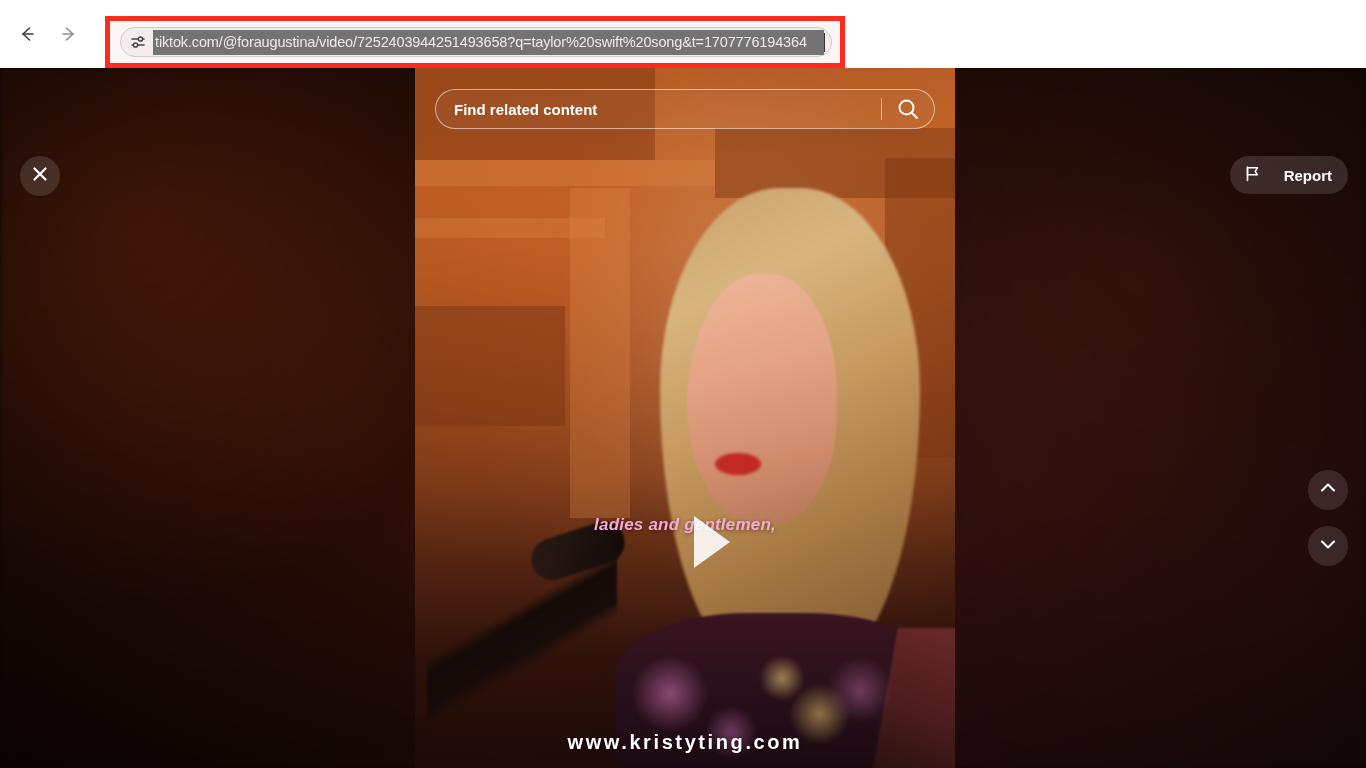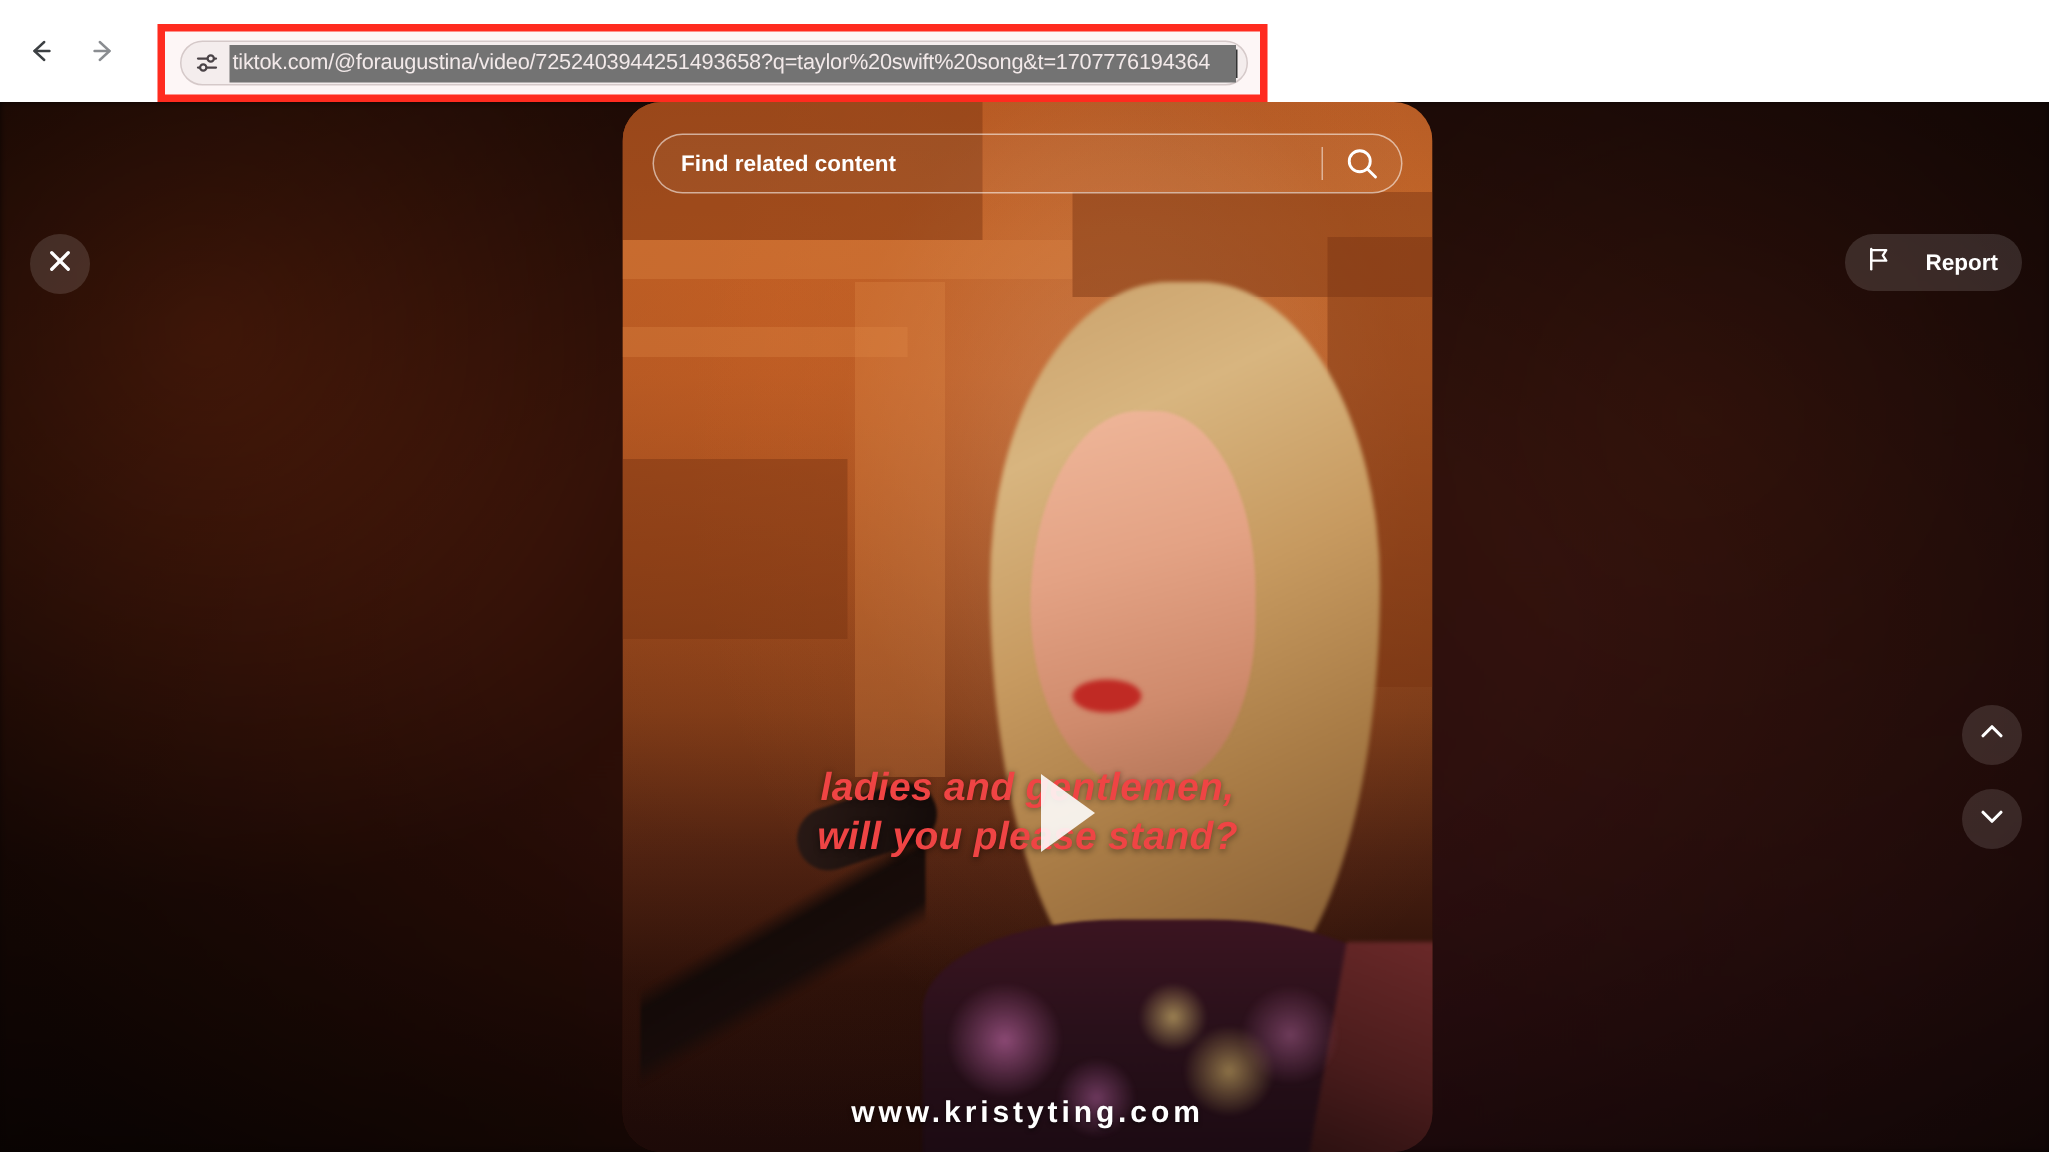--- a/index.html
+++ b/index.html
@@ -94,21 +94,20 @@
     background:radial-gradient(ellipse at 50% 50%, rgba(0,0,0,0) 35%, rgba(0,0,0,0.55) 100%);
   }
 
   
   #video-stage{
     position:absolute;
     left:415px; top:0;
     width:540px; height:700px;
     overflow:hidden;
     background:#2a1108;
-    border-radius:26px;
   }
   #video-frame{
     position:absolute; inset:0;
     background:
       
       radial-gradient(ellipse at 62% 34%, rgba(255,196,150,0.32) 0%, rgba(255,150,80,0.05) 40%, rgba(0,0,0,0) 62%),
       radial-gradient(ellipse at 18% 20%, rgba(196,88,30,0.45) 0%, rgba(120,48,16,0.12) 45%, rgba(0,0,0,0) 70%),
       linear-gradient(180deg,
         #b75c25 0%,
         #bf6428 12%,
@@ -229,24 +228,24 @@
 
   
   #caption-block{
     position:absolute;
     left:0; right:0; top:440px;
     text-align:center;
     z-index:8;
     pointer-events:none;
   }
   .caption-line{
-    font-size:26px;
+    font-size:17px;
     font-style:italic;
     font-weight:bold;
-    color:#ef4444;
+    color:#f9a8d4;
     line-height:33px;
     letter-spacing:0.2px;
     text-shadow:0 1px 4px rgba(0,0,0,0.45);
   }
   #play-overlay{
     position:absolute;
     left:255px; top:436px;
     width:76px; height:76px;
     z-index:9;
     cursor:pointer;
@@ -387,21 +386,20 @@
       <span id="find-related-search-btn">
         <svg width="24" height="24" viewBox="0 0 24 24">
           <circle cx="10.5" cy="10.5" r="7" fill="none" stroke="#ffffff" stroke-width="1.9"></circle>
           <line x1="15.6" y1="15.6" x2="21" y2="21" stroke="#ffffff" stroke-width="1.9" stroke-linecap="round"></line>
         </svg>
       </span>
     </div>
 
     <div id="caption-block">
       <div class="caption-line">ladies and gentlemen,</div>
-      <div class="caption-line">will you please stand?</div>
     </div>
 
     <div id="play-overlay">
       <svg width="76" height="76" viewBox="0 0 76 76">
         <path d="M24 12 L60 38 L24 64 Z" fill="rgba(255,255,255,0.88)"></path>
       </svg>
     </div>
 
     <div id="video-watermark">www.kristyting.com</div>
   </div>

